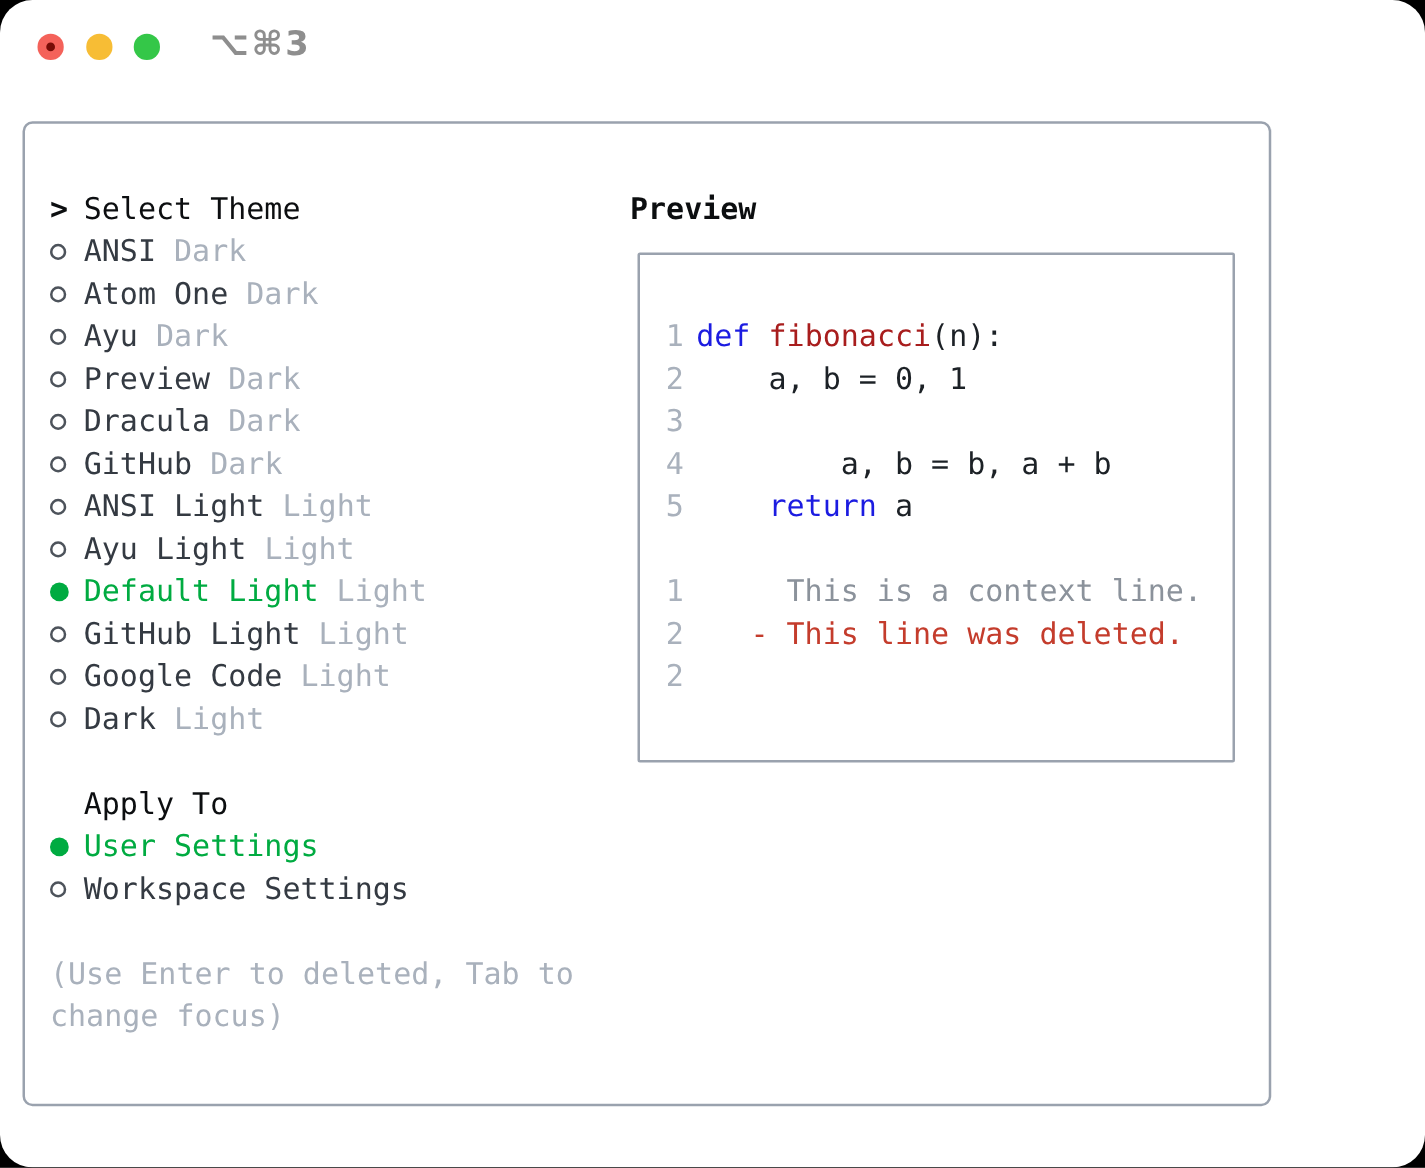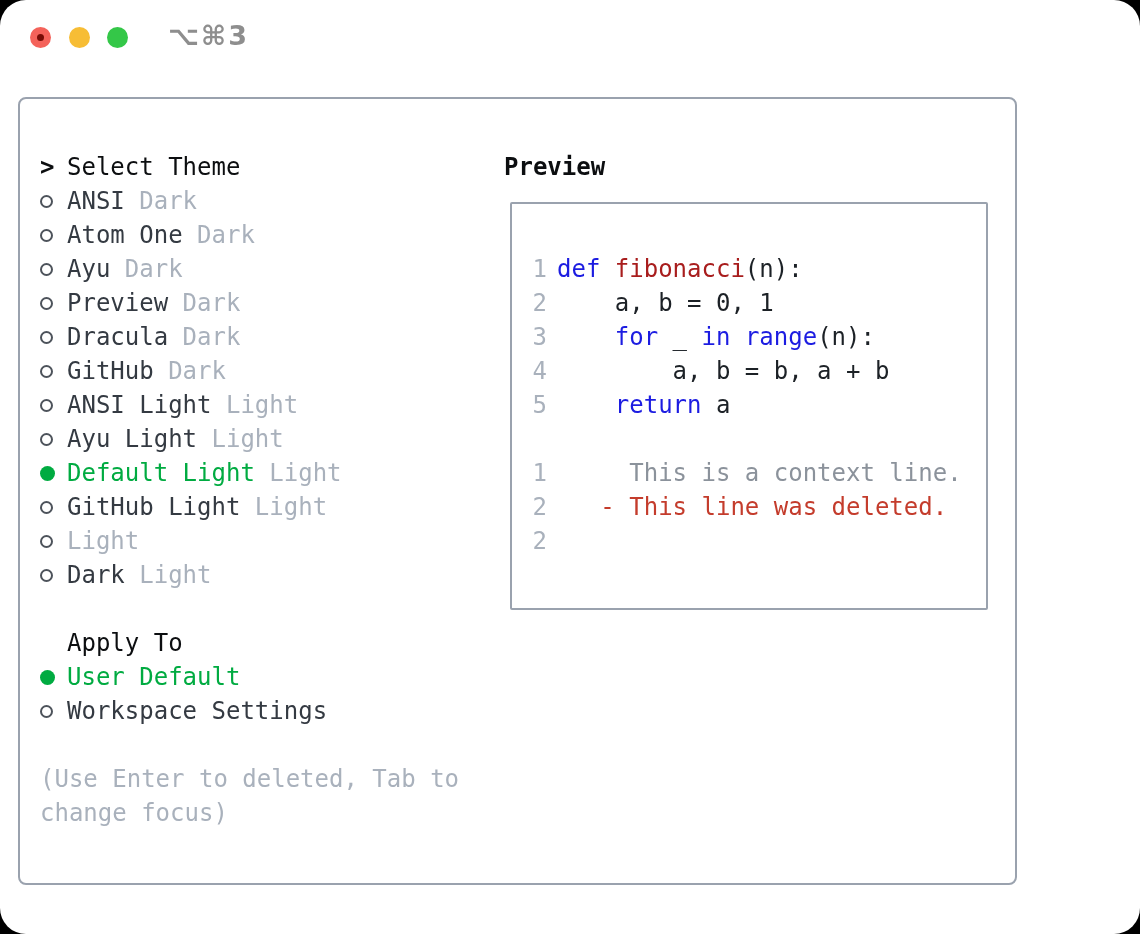--- a/index.html
+++ b/index.html
@@ -116,37 +116,37 @@
     <span class="item-name sel">Default Light </span><span class="variant">Light</span>
   </div>
 
   <div class="row">
     <span class="icon-slot"><span class="radio"></span></span>
     <span class="item-name">GitHub Light </span><span class="variant">Light</span>
   </div>
 
   <div class="row">
     <span class="icon-slot"><span class="radio"></span></span>
-    <span class="variant">Light</span>
+    <span class="item-name">Google Code </span><span class="variant">Light</span>
   </div>
 
   <div class="row">
     <span class="icon-slot"><span class="radio"></span></span>
     <span class="item-name">Dark </span><span class="variant">Light</span>
   </div>
 </div>
         <div class="row"></div>
         <div class="row">
           <span class="icon-slot"></span>
           <span class="hdr">Apply To</span>
         </div>
         <div id="apply-list">
   <div class="row">
     <span class="icon-slot"><span class="radio on"></span></span>
-    <span class="opt-label sel">User Default</span>
+    <span class="opt-label sel">User Settings</span>
   </div>
 
   <div class="row">
     <span class="icon-slot"><span class="radio"></span></span>
     <span class="opt-label">Workspace Settings</span>
   </div>
 </div>
         <div class="row"></div>
         <div class="hint">(Use Enter to deleted, Tab to change focus)</div>
       </div>
@@ -158,21 +158,20 @@
     <span class="ccode"><span class="tok-kw">def</span><span class="tok-plain"> </span><span class="tok-fn">fibonacci</span><span class="tok-plain">(n):</span></span>
   </div>
 
   <div class="code-line">
     <span class="lnum">2</span>
     <span class="ccode"><span class="tok-plain">    a, b = 0, 1</span></span>
   </div>
 
   <div class="code-line">
     <span class="lnum">3</span>
-    <span class="ccode"><span class="tok-plain">    </span><span class="tok-kw">for</span><span class="tok-plain"> _ </span><span class="tok-kw">in</span><span class="tok-plain"> </span><span class="tok-kw">range</span><span class="tok-plain">(n):</span></span>
   </div>
 
   <div class="code-line">
     <span class="lnum">4</span>
     <span class="ccode"><span class="tok-plain">        a, b = b, a + b</span></span>
   </div>
 
   <div class="code-line">
     <span class="lnum">5</span>
     <span class="ccode"><span class="tok-plain">    </span><span class="tok-kw">return</span><span class="tok-plain"> a</span></span>

